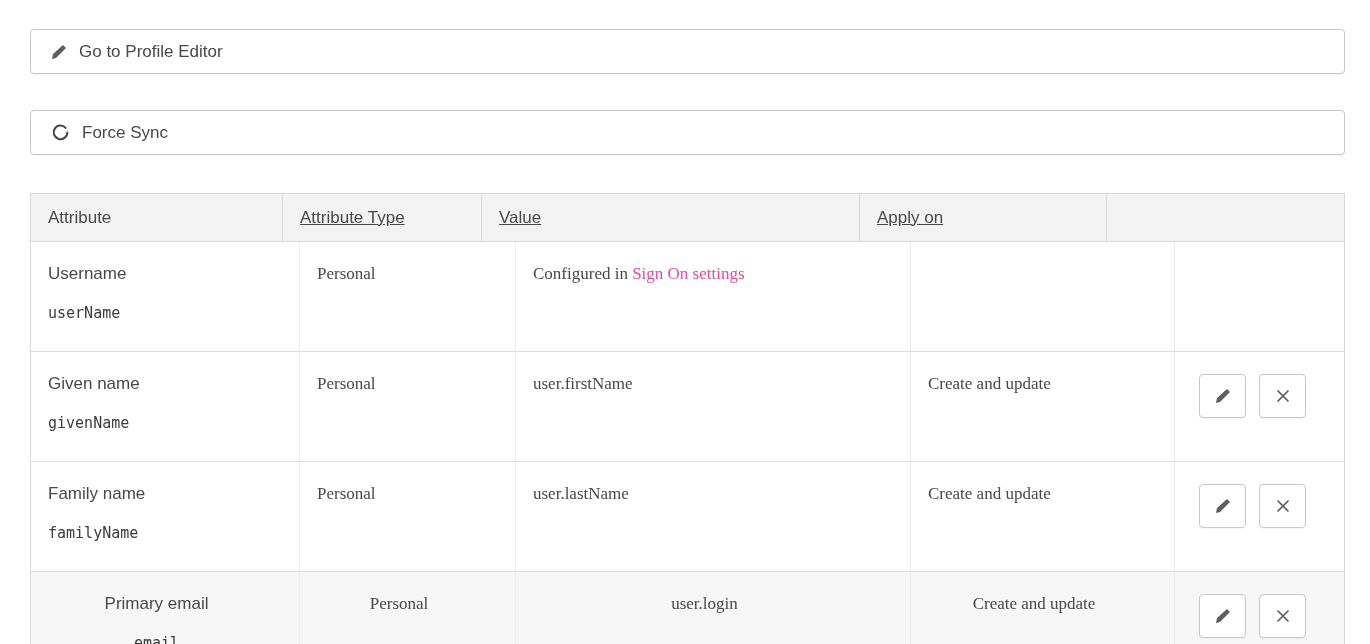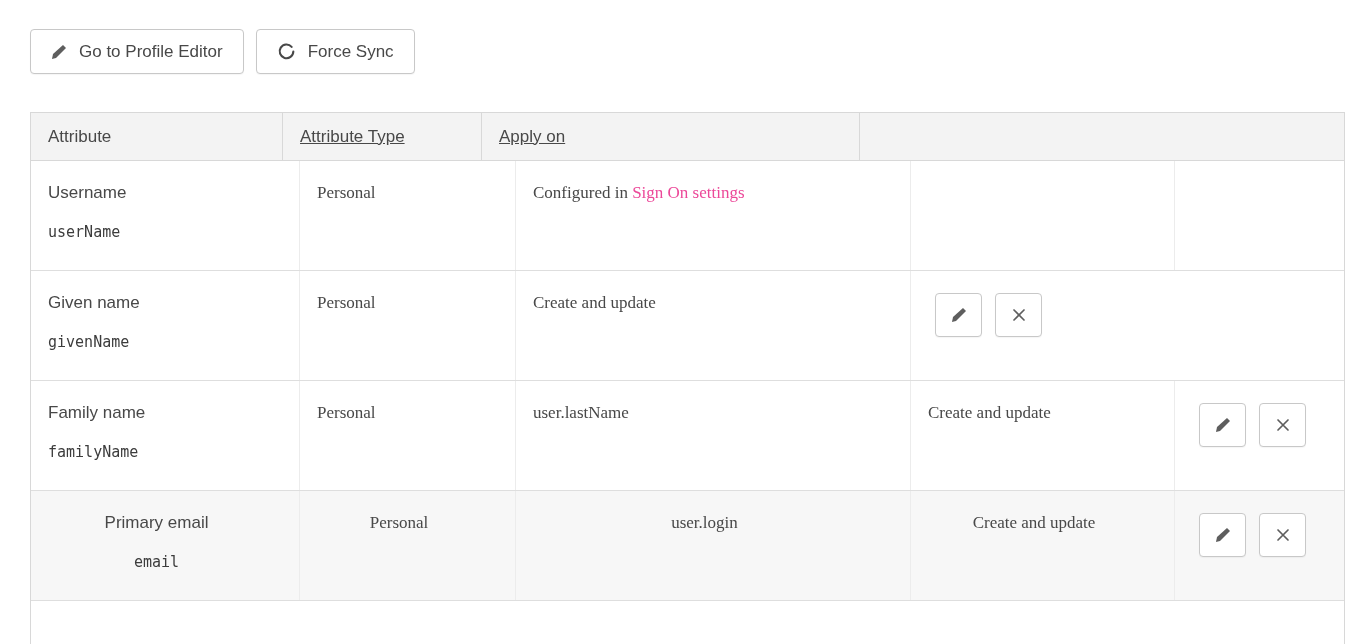--- a/index.html
+++ b/index.html
@@ -6,21 +6,21 @@
   html, body { margin: 0; padding: 0; }
   body {
     width: 1370px; height: 644px; overflow: hidden;
     background: #ffffff;
     font-family: "Liberation Sans", sans-serif;
     color: #484848;
   }
   .page { padding: 29px 25px 0 30px; }
 
   
-  .toolbar { display: flex; gap: 12px; margin-bottom: 38px; }
+  .toolbar { display: flex; gap: 36px; margin-bottom: 38px; flex-direction: column; }
   .btn {
     display: inline-flex; align-items: center; gap: 12px;
     height: 45px; padding: 0 20px;
     background: #ffffff;
     border: 1px solid #c8c8c8; border-radius: 4px;
     font-size: 17px; color: #484848;
     font-family: "Liberation Sans", sans-serif;
     cursor: pointer;
     box-shadow: 0 1px 1px rgba(0,0,0,0.04);
   }
@@ -101,20 +101,21 @@
       </span>
       <span>Force Sync</span>
     </button>
   </div>
 
   <div class="table">
 
     <div class="tr thead">
       <div class="th">Attribute</div>
       <div class="th">Attribute Type</div>
+      <div class="th">Value</div>
       <div class="th">Apply on</div>
       <div class="th"></div>
     </div>
 
     <div class="tr row">
       <div class="td">
         <div class="attr-label">Username</div>
         <div class="attr-name">userName</div>
       </div>
       <div class="td">Personal</div>
@@ -125,20 +126,21 @@
       <div class="td"></div>
       <div class="td actions-cell"></div>
     </div>
 
     <div class="tr row">
       <div class="td">
         <div class="attr-label">Given name</div>
         <div class="attr-name">givenName</div>
       </div>
       <div class="td">Personal</div>
+      <div class="td value-cell">user.firstName</div>
       <div class="td">Create and update</div>
       <div class="td actions-cell">
         <button class="icon-btn">
           <span>
             <svg width="16" height="16" viewBox="0 0 16 16">
                 <path d="M12 1 L15 4 L5 14 L1 15 L2 10 Z" fill="#5e5e5e"></path>
               </svg>
           </span>
         </button>
         <button class="icon-btn">

